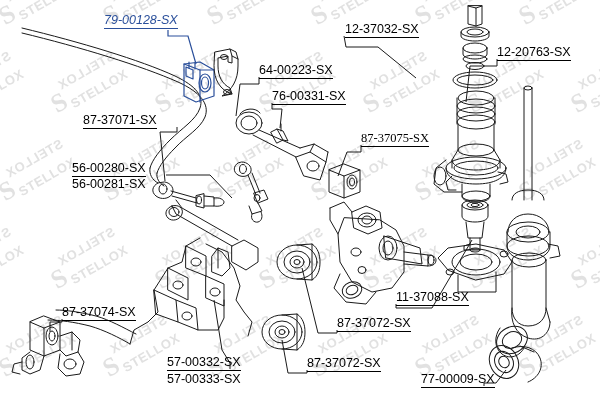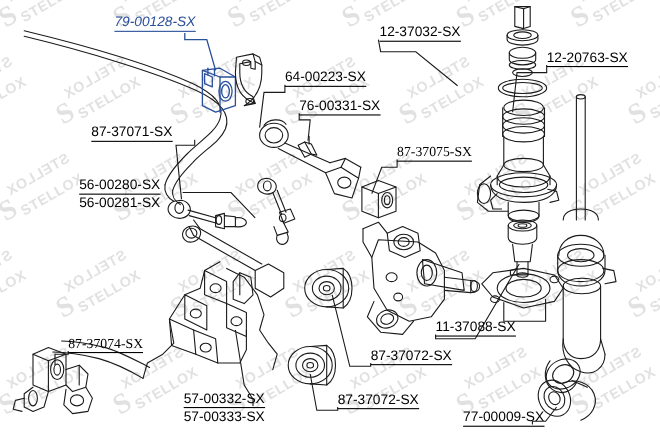--- a/index.html
+++ b/index.html
@@ -442,21 +442,21 @@
   <div id="label-layer">
       <div class="label hl" style="left: 104px; top: 13px;"><span class="ul hl">79-00128-SX</span></div>
       <div class="label" style="left: 345px; top: 22px;"><span class="ul">12-37032-SX</span></div>
       <div class="label" style="left: 497px; top: 45px;"><span class="ul">12-20763-SX</span></div>
       <div class="label" style="left: 259px; top: 63px;"><span class="ul">64-00223-SX</span></div>
       <div class="label" style="left: 272px; top: 89px;"><span class="ul">76-00331-SX</span></div>
       <div class="label" style="left: 83px; top: 113px;"><span class="ul">87-37071-SX</span></div>
       <div class="label" style="left: 361px; top: 131px; font-family: Liberation Serif, serif;"><span class="ul">87-37075-SX</span></div>
       <div class="label" style="left: 72px; top: 161px;"><span class="ul">56-00280-SX</span></div>
       <div class="label" style="left: 72px; top: 177px;"><span class="">56-00281-SX</span></div>
-      <div class="label" style="left: 62px; top: 305px; font-family: Liberation Serif, serif;"><span class="ul">87-37074-SX</span></div>
+      <div class="label" style="left: 62px; top: 305px;"><span class="ul">87-37074-SX</span></div>
       <div class="label" style="left: 396px; top: 290px;"><span class="ul">11-37088-SX</span></div>
       <div class="label" style="left: 337px; top: 316px;"><span class="ul">87-37072-SX</span></div>
       <div class="label" style="left: 307px; top: 356px;"><span class="ul">87-37072-SX</span></div>
       <div class="label" style="left: 167px; top: 355px;"><span class="ul">57-00332-SX</span></div>
       <div class="label" style="left: 167px; top: 372px;"><span class="">57-00333-SX</span></div>
       <div class="label" style="left: 421px; top: 372px;"><span class="ul">77-00009-SX</span></div>
     </div>
 
 </div>
 

